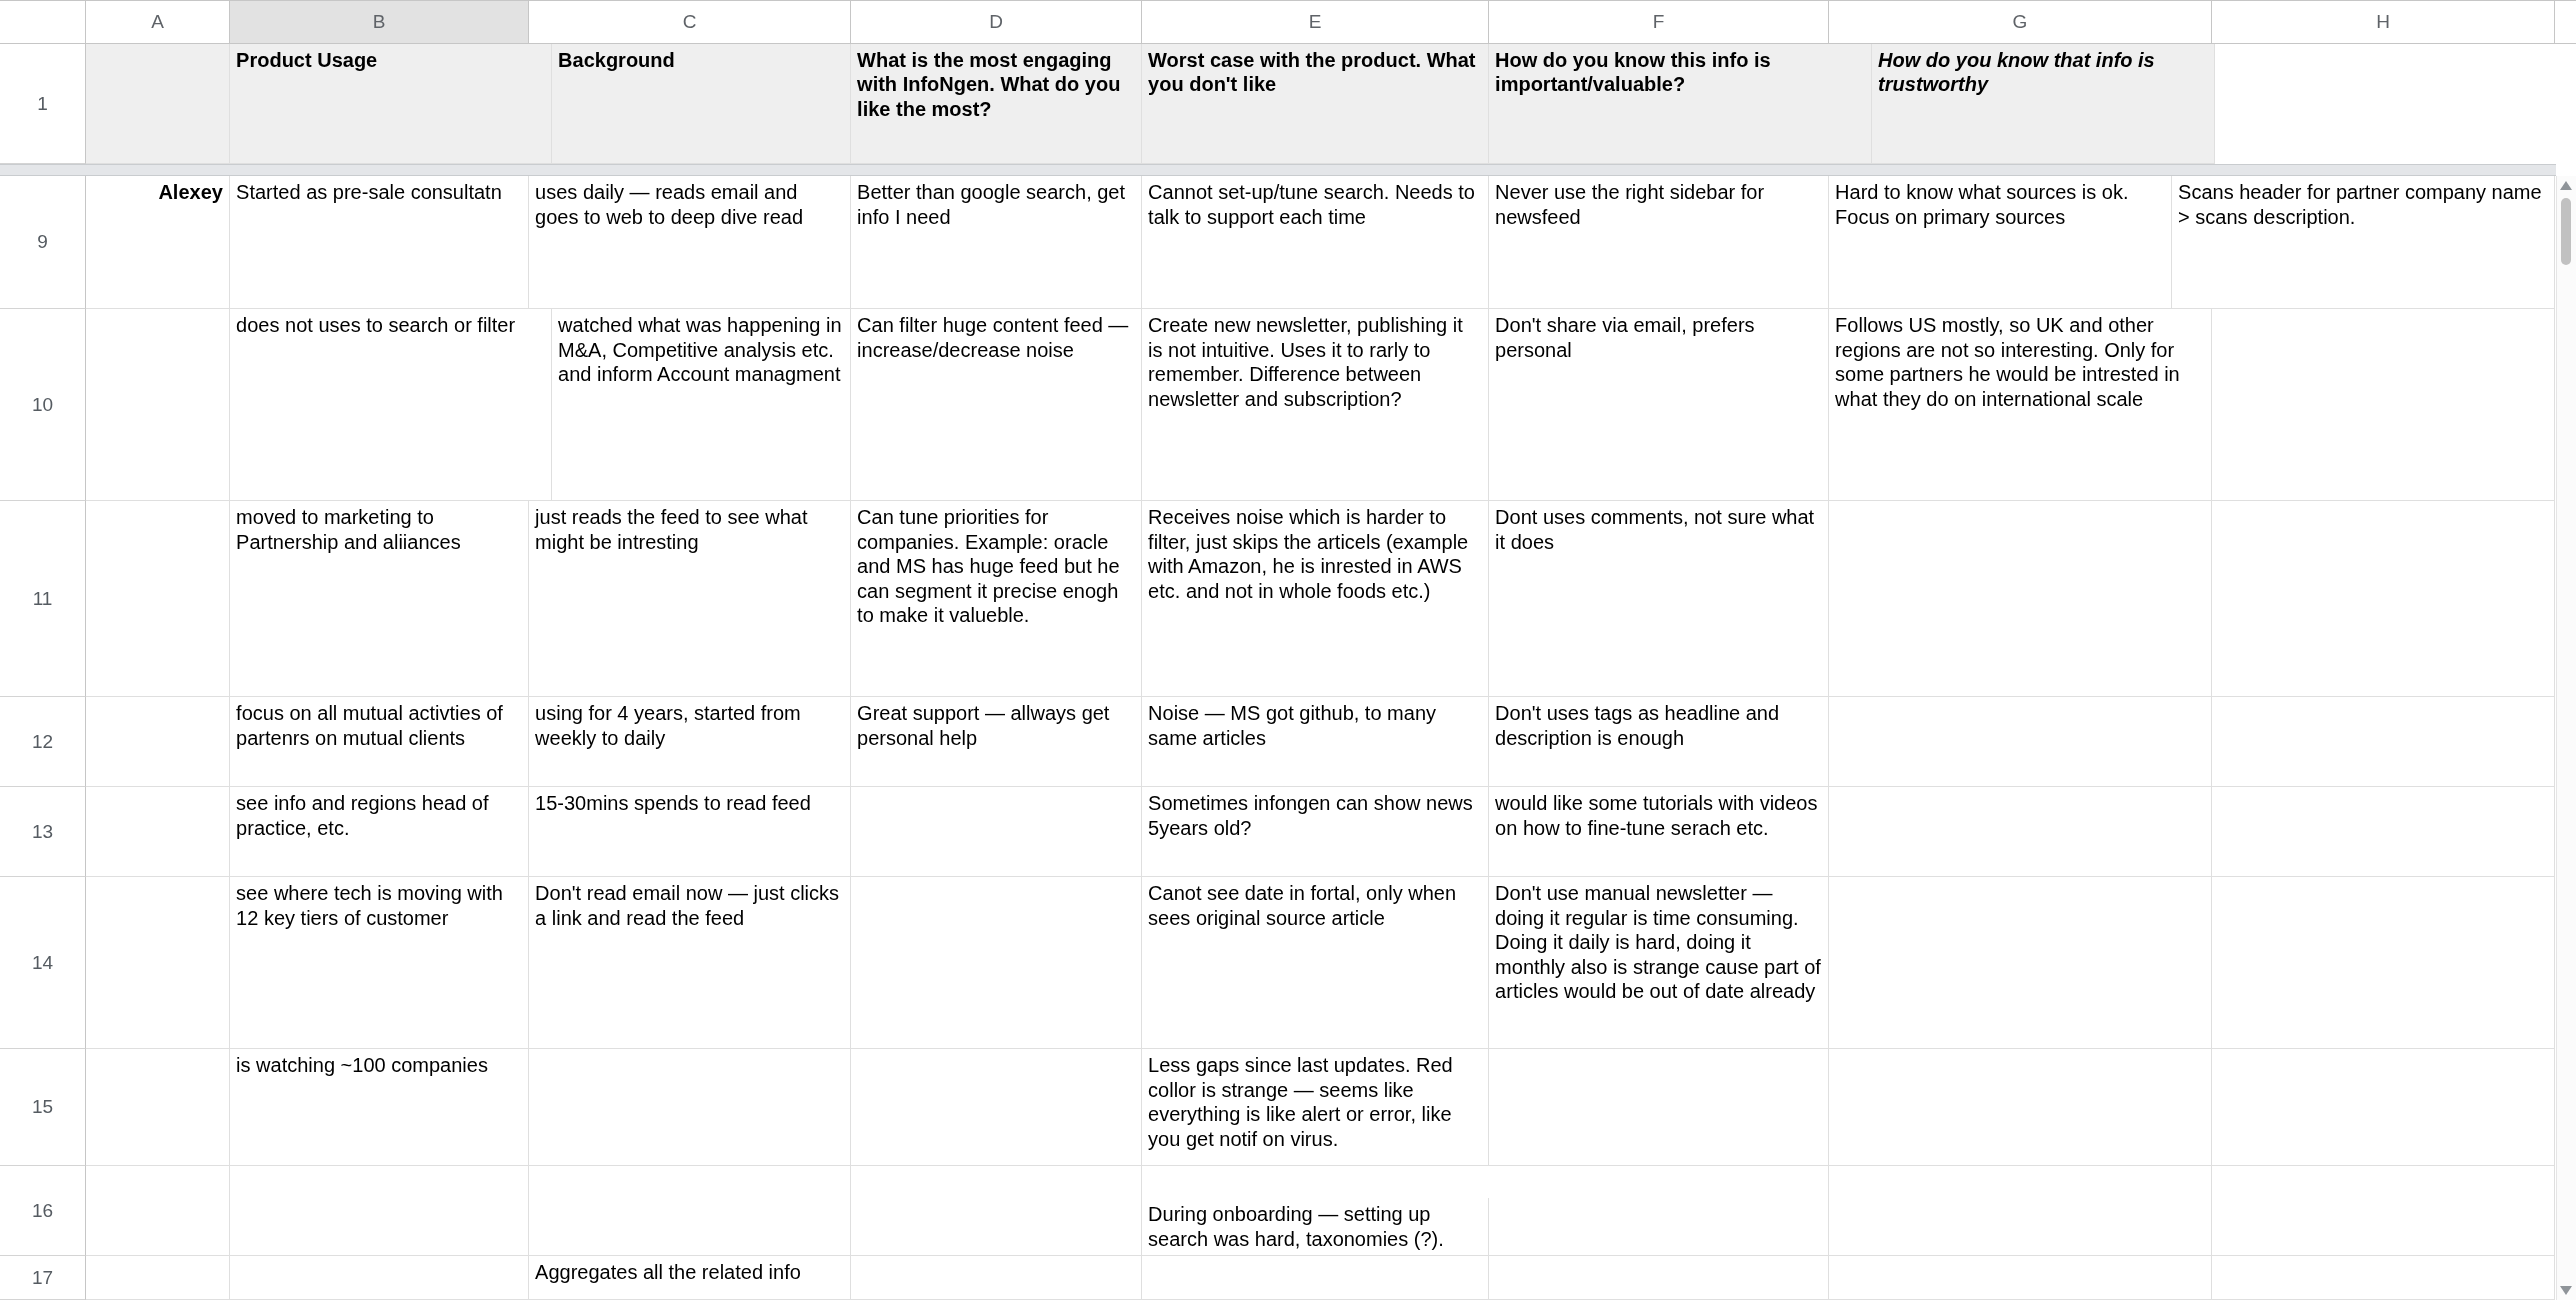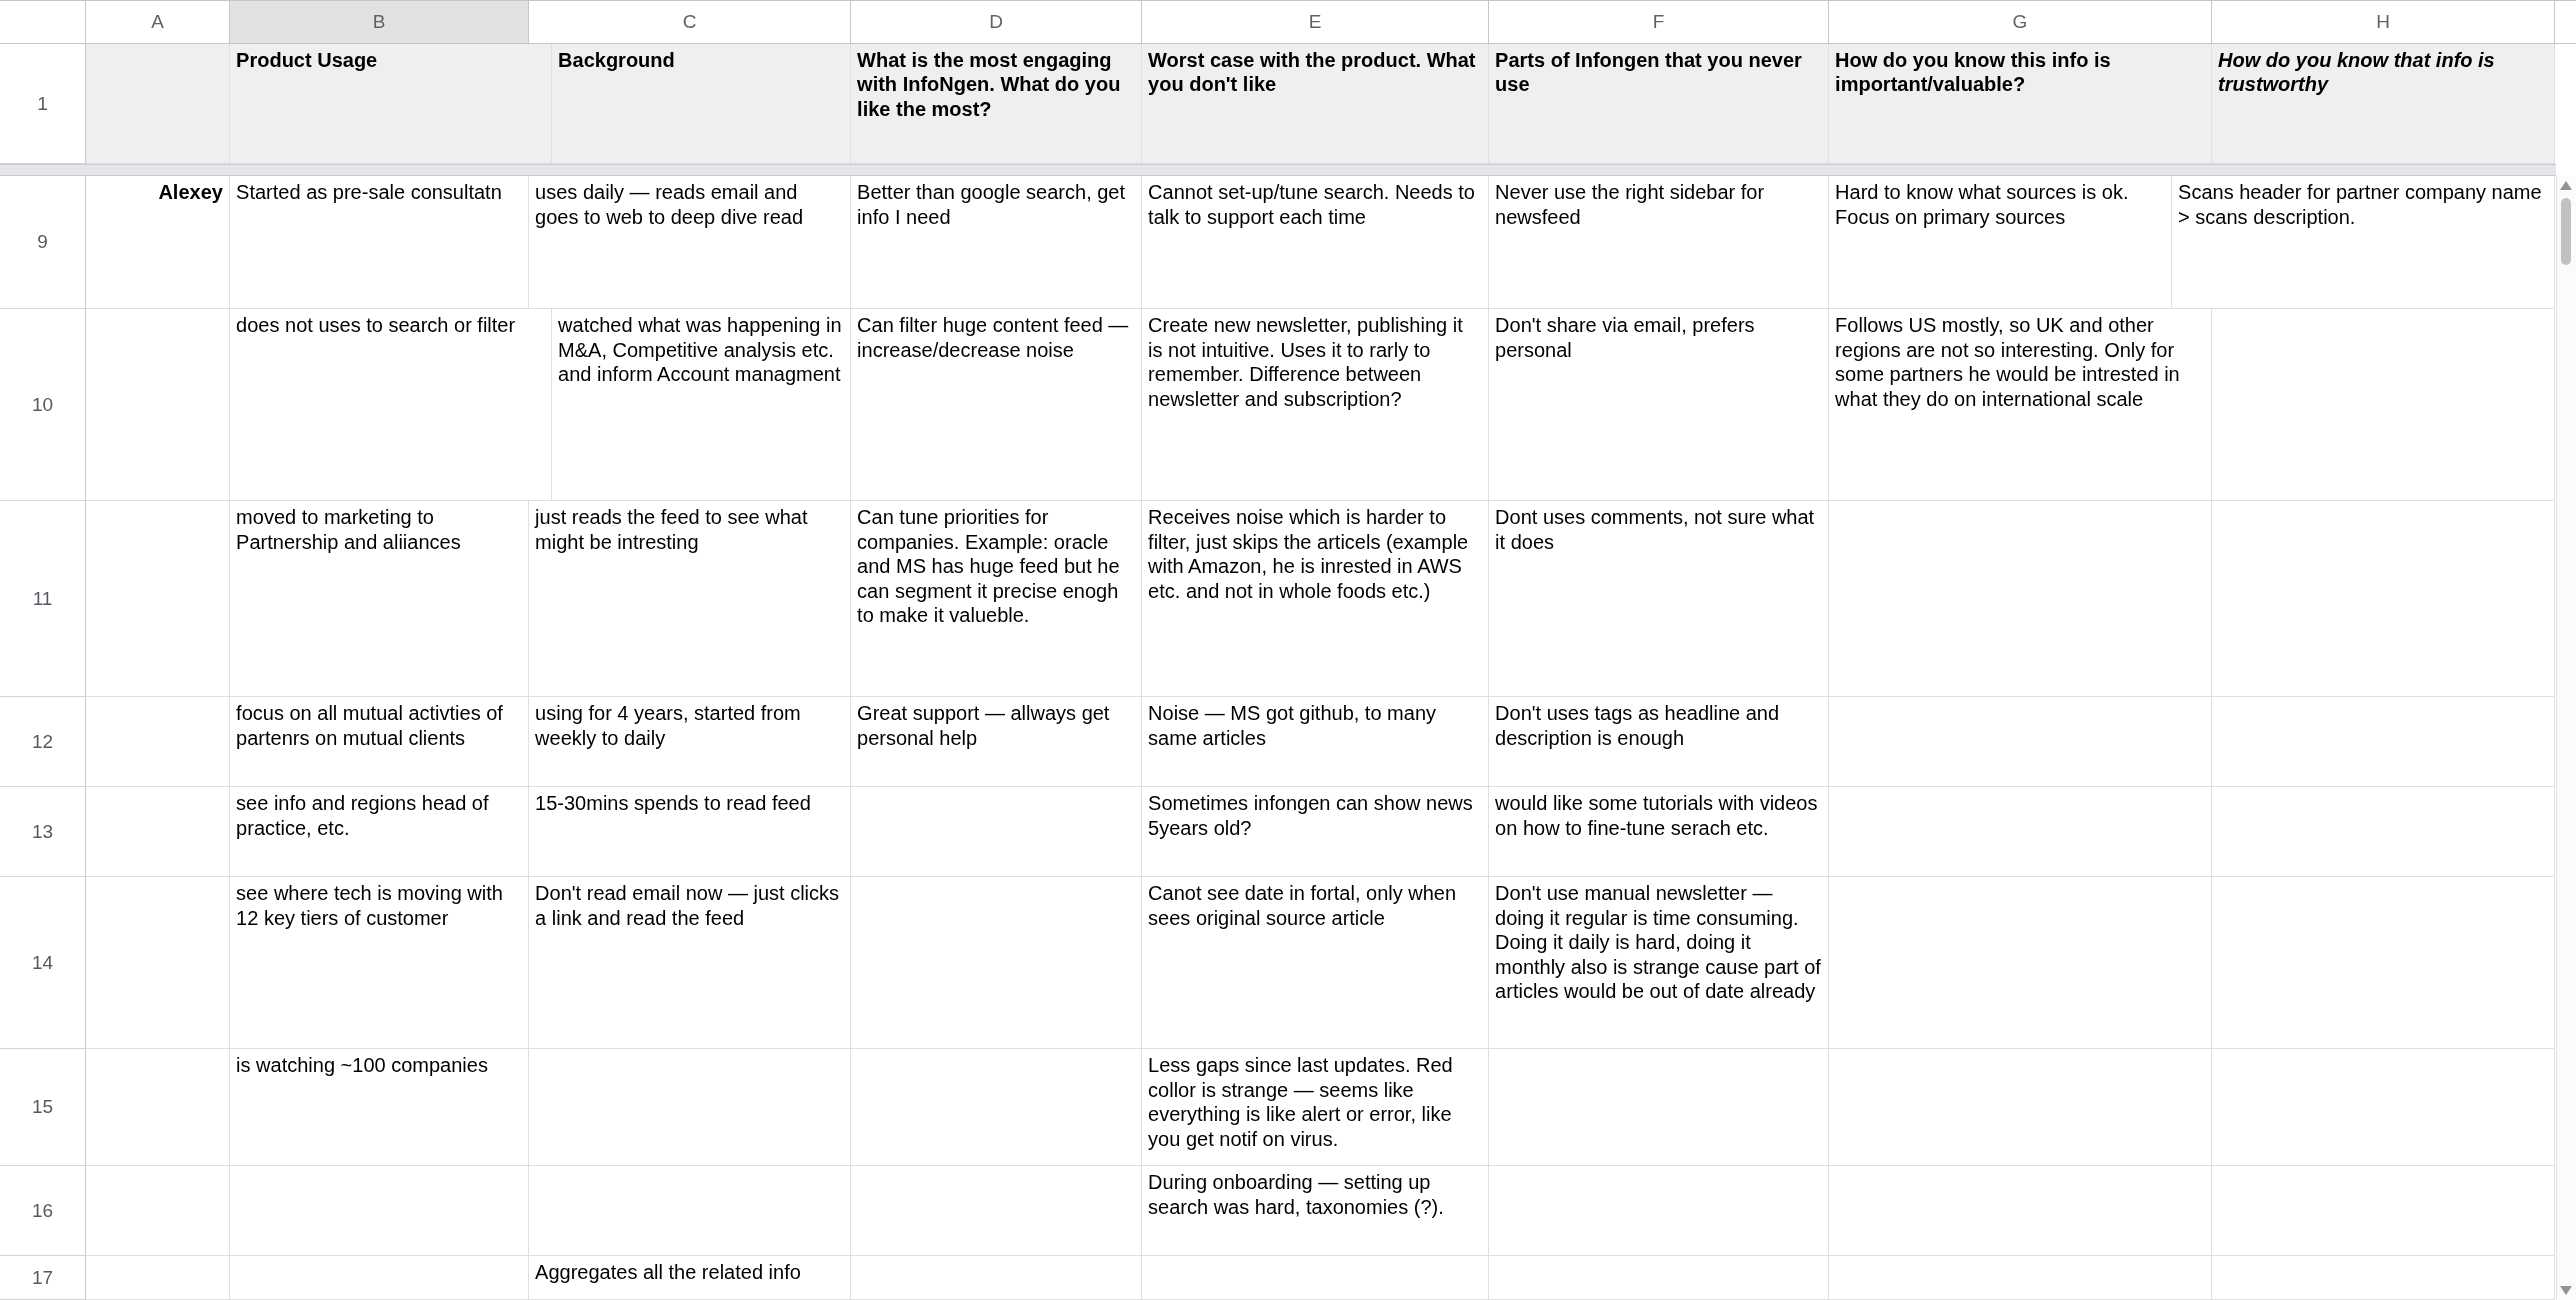--- a/index.html
+++ b/index.html
@@ -78,21 +78,20 @@
     <div class="hdr-gutter"></div>
   </div>
   <div class="grid">
       <div class="row hdr" style="height: 120px;">
         <div class="rowhdr">1</div>
         <div class="cell" style="width: 144px;"></div>
         <div class="cell" style="width: 322px;">Product Usage</div>
         <div class="cell" style="width: 299px;">Background</div>
         <div class="cell" style="width: 291px;">What is the most engaging with InfoNgen. What do you like the most?</div>
         <div class="cell" style="width: 347px;">Worst case with the product. What you don't like</div>
-        <div class="cell" style="width: 340px;">Parts of Infongen that you never use</div>
         <div class="cell" style="width: 383px;">How do you know this info is important/valuable?</div>
         <div class="cell" style="width: 343px; font-style: italic;">How do you know that info is trustworthy</div>
       </div>
       <div class="divider"></div>
       <div class="row" style="height: 133px;">
         <div class="rowhdr">9</div>
         <div class="cell bold" style="width: 144px; text-align: right;">Alexey</div>
         <div class="cell" style="width: 299px;">Started as pre-sale consultatn</div>
         <div class="cell" style="width: 322px;">uses daily — reads email and goes to web to deep dive read</div>
         <div class="cell" style="width: 291px;">Better than google search, get info I need</div>
@@ -166,21 +165,21 @@
         <div class="cell" style="width: 340px;"></div>
         <div class="cell" style="width: 383px;"></div>
         <div class="cell" style="width: 343px;"></div>
       </div>
       <div class="row" style="height: 90px;">
         <div class="rowhdr">16</div>
         <div class="cell" style="width: 144px;"></div>
         <div class="cell" style="width: 299px;"></div>
         <div class="cell" style="width: 322px;"></div>
         <div class="cell" style="width: 291px;"></div>
-        <div class="cell" style="width: 347px;">During onboarding — setting up search was hard, taxonomies (?).</div>
+        <div class="cell" style="width: 347px; margin-top: 32px;">During onboarding — setting up search was hard, taxonomies (?).</div>
         <div class="cell" style="width: 340px;"></div>
         <div class="cell" style="width: 383px;"></div>
         <div class="cell" style="width: 343px;"></div>
       </div>
       <div class="row" style="height: 44px;">
         <div class="rowhdr">17</div>
         <div class="cell" style="width: 144px;"></div>
         <div class="cell" style="width: 299px;"></div>
         <div class="cell" style="width: 322px;">Aggregates all the related info</div>
         <div class="cell" style="width: 291px;"></div>

